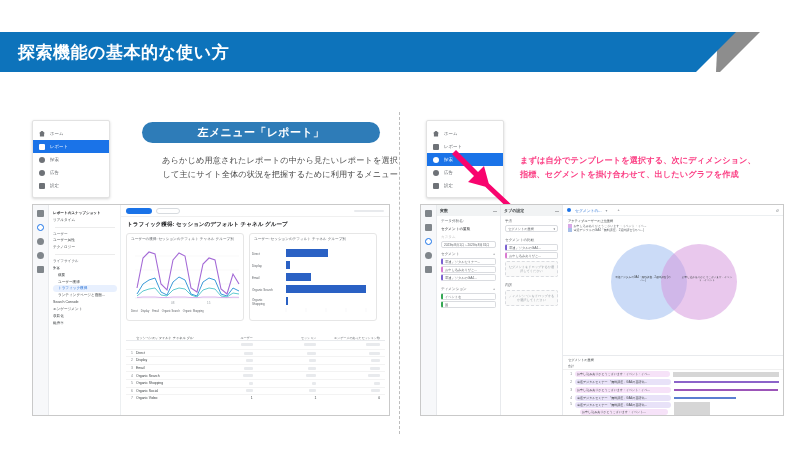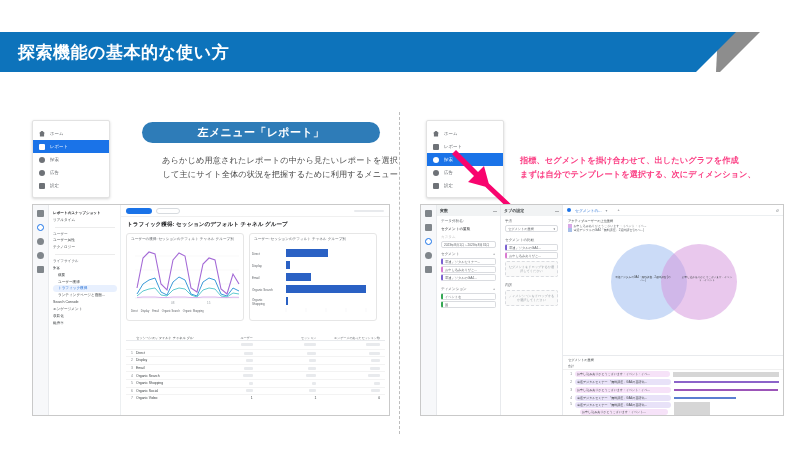--- a/index.html
+++ b/index.html
@@ -403,22 +403,22 @@
       </div>
     </div>
 
     <svg class="arrow-svg" viewBox="0 0 90 72">
       <path d="M8 6 L30 28 L24 34 L46 40 L40 18 L34 24 L12 2 Z" fill="#f8046e"></path>
       <path d="M44 38 L78 70" stroke="#f8046e" stroke-width="5" stroke-linecap="round"></path>
     </svg>
 
 
     <div class="desc desc-right">
+      <div>まずは自分でテンプレートを選択する、次にディメンション、</div>
       <div>指標、セグメントを掛け合わせて、出したいグラフを作成</div>
-      <div>まずは自分でテンプレートを選択する、次にディメンション、</div>
     </div>
 
     <div class="shot shot-right">
 
       <div class="ga-railbar">
         <span class="ga-rail-i"></span>
         <span class="ga-rail-i"></span>
         <span class="ga-rail-i sel"></span>
         <span class="ga-rail-i rd"></span>
         <span class="ga-rail-i"></span>

